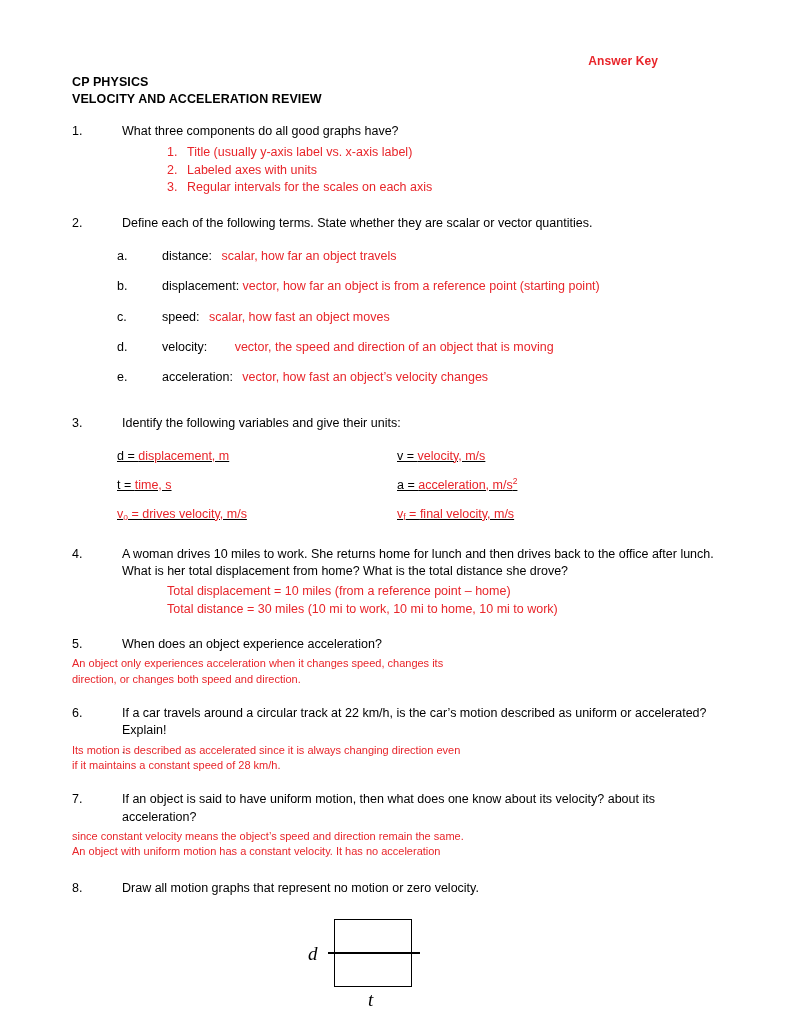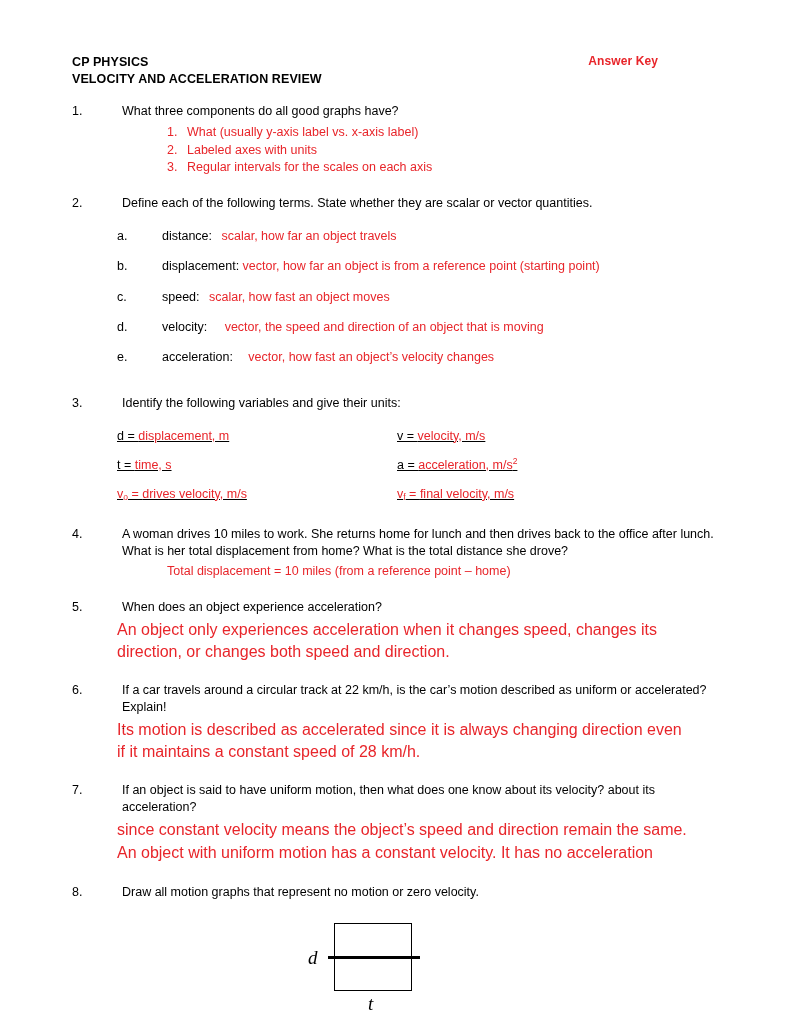--- a/index.html
+++ b/index.html
@@ -30,21 +30,21 @@
   }
   .ans { color: #e8252a; }
   .hdr-row {
     display: flex;
     justify-content: space-between;
     align-items: flex-start;
     font-weight: bold;
     font-size: 12.5px;
     letter-spacing: 0.1px;
   }
-  .hdr-left { line-height: 1.32; }
+  .hdr-left { line-height: 1.32; margin-top: 20px; }
   .hdr-right {
     color: #e8252a;
     font-weight: bold;
     font-size: 12px;
     padding-right: 62px;
   }
   .q {
     display: flex;
     margin-top: 16px;
     font-size: 12.5px;
@@ -62,22 +62,21 @@
     line-height: 1.38;
   }
   .sub-let {
     width: 45px;
     flex: 0 0 45px;
     padding-left: 45px;
     box-sizing: content-box;
   }
   .sub-body { flex: 1 1 auto; }
   .inset {
-    margin-left: 45px;
-    font-size: 16px;
+    font-size: 11px;
     line-height: 1.4;
   }
   .inset-wide {
     margin-left: 95px;
     font-size: 12.5px;
     line-height: 1.4;
   }
   .numlist {
     margin: 0;
     padding: 0;
@@ -168,21 +167,21 @@
     </div>
 
     <div class="q">
       <div class="q-num">1.</div>
       <div class="q-body">What three components do all good graphs have?</div>
     </div>
     <div class="inset-wide ans" style="margin-top:4px;">
       <ul class="numlist">
         <li>
             <span class="n">1.</span>
-            <span>What (usually y-axis label vs. x-axis label)</span>
+            <span>Title (usually y-axis label vs. x-axis label)</span>
           </li>
         <li>
             <span class="n">2.</span>
             <span>Labeled axes with units</span>
           </li>
         <li>
             <span class="n">3.</span>
             <span>Regular intervals for the scales on each axis</span>
           </li>
       </ul>
@@ -211,28 +210,28 @@
       <div class="sub-let">c.</div>
       <div class="sub-body">
         <span>speed:</span>
         <span class="ans" style="margin-left:6px;">scalar, how fast an object moves</span>
       </div>
     </div>
     <div class="sub">
       <div class="sub-let">d.</div>
       <div class="sub-body">
         <span>velocity:</span>
-        <span class="ans" style="margin-left:14px;">vector, the speed and direction of an object that is moving</span>
+        <span class="ans" style="margin-left:24px;">vector, the speed and direction of an object that is moving</span>
       </div>
     </div>
     <div class="sub">
       <div class="sub-let">e.</div>
       <div class="sub-body">
         <span>acceleration:</span>
-        <span class="ans" style="margin-left:12px;text-align:center;">vector, how fast an object’s velocity changes</span>
+        <span class="ans" style="margin-left:6px;text-align:center;">vector, how fast an object’s velocity changes</span>
       </div>
     </div>
 
     <div class="q" style="margin-top:29px;">
       <div class="q-num">3.</div>
       <div class="q-body">Identify the following variables and give their units:</div>
     </div>
 
     <div class="vars">
       <div class="var-row">
@@ -260,20 +259,21 @@
         </div>
       </div>
     </div>
 
     <div class="q" style="margin-top:25px;">
       <div class="q-num">4.</div>
       <div class="q-body">A woman drives 10 miles to work.  She returns home for lunch and then drives back to the office after lunch.  What is her total displacement from home?  What is the total distance she drove?</div>
     </div>
     <div class="inset-wide ans" style="margin-top:3px;">
       <div>Total displacement = 10 miles (from a reference point – home)</div>
+      <div>Total distance = 30 miles (10 mi to work, 10 mi to home, 10 mi to work)</div>
     </div>
 
     <div class="q" style="margin-top:18px;">
       <div class="q-num">5.</div>
       <div class="q-body">When does an object experience acceleration?</div>
     </div>
     <div class="inset ans" style="margin-top:3px;">
       <div>An object only experiences acceleration when it changes speed, changes its</div>
       <div>direction, or changes both speed and direction.</div>
     </div>

